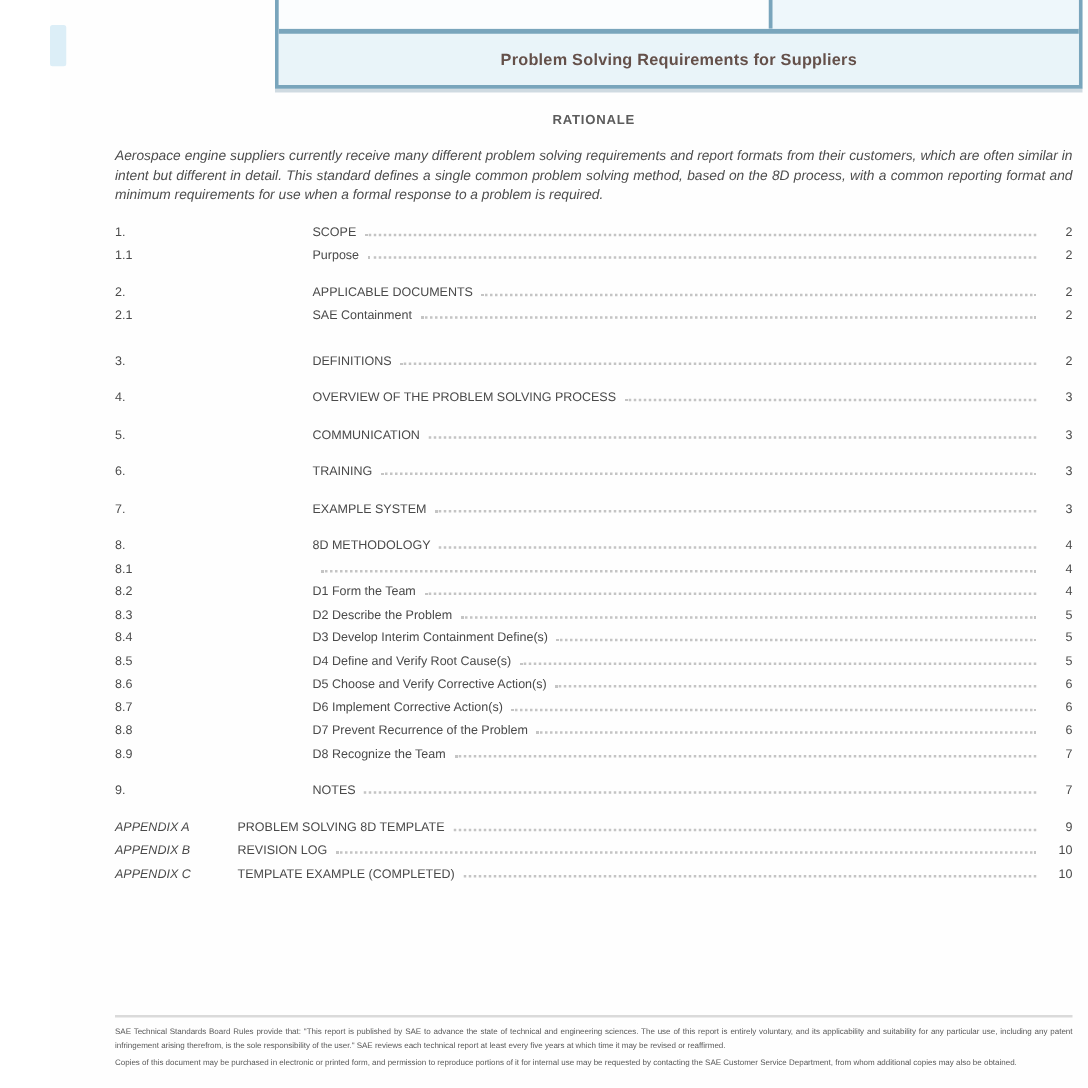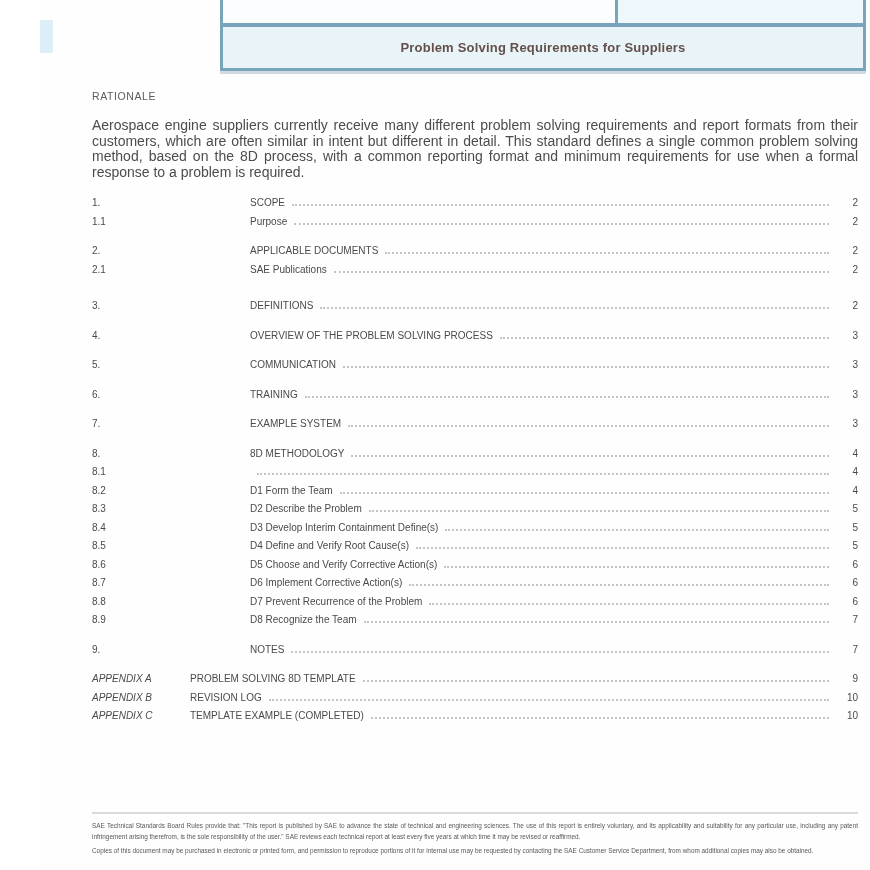--- a/index.html
+++ b/index.html
@@ -23,24 +23,24 @@
   .ht-cell.left{width:392px;background:#fbfdfe;}
   .ht-cell.right{flex:1;background:#eef7fb;border-left:3px solid #79a5bc;}
   .ht-row2{
     height:41px;background:#e9f4f9;border-top:4px solid #79a5bc;
     display:flex;align-items:center;justify-content:center;
   }
   .doc-title{font-size:13px;font-weight:bold;color:#64504a;letter-spacing:.2px;}
 
   
   .content{position:absolute;left:52px;right:52px;top:0;}
-  .h-center{ text-align:left;font-size:10.5px;font-weight:normal;color:#5c5c5c;letter-spacing:.6px;}
+  .h-center{ text-align:center;font-size:10.5px;font-weight:bold;color:#5c5c5c;letter-spacing:.6px;}
   .rationale-h{margin-top:90px;}
   .rationale-p{
-    margin-top:16px;font-size:14px;line-height:15.5px;text-align:justify;color:#4c4c4c;
+    margin-top:16px;font-size:11px;line-height:15.5px;text-align:justify;color:#4c4c4c;font-style:italic;
   }
   .toc-h{margin-top:21px;}
   .toc-list{margin-top:13px;font-size:10px;}
   .toc-row{display:flex;align-items:baseline;height:18.5px;line-height:18.5px;white-space:nowrap;}
   .toc-row.gap-sm{margin-top:11px;}
   .toc-row.gap-lg{margin-top:18px;}
   .toc-row .num{width:158px;flex:none;color:#4a4a4a;}
   .toc-row.app .num{width:98px;font-style:italic;}
   .toc-row .t{flex:none;color:#4a4a4a;}
   .toc-row .leader{flex:1;border-bottom:2px dotted #c4c4c4;margin:0 5px 4px 7px;min-width:10px;}
@@ -90,21 +90,21 @@
           <span class="pg">2</span>
         </div>
         <div class="toc-row sec gap-sm">
           <span class="num">2.</span>
           <span class="t">APPLICABLE DOCUMENTS</span>
           <span class="leader"></span>
           <span class="pg">2</span>
         </div>
         <div class="toc-row sub">
           <span class="num">2.1</span>
-          <span class="t">SAE Publications</span>
+          <span class="t">SAE Containment</span>
           <span class="leader"></span>
           <span class="pg">2</span>
         </div>
         <div class="toc-row sec gap-lg">
           <span class="num">3.</span>
           <span class="t">DEFINITIONS</span>
           <span class="leader"></span>
           <span class="pg">2</span>
         </div>
         <div class="toc-row sec gap-sm">

